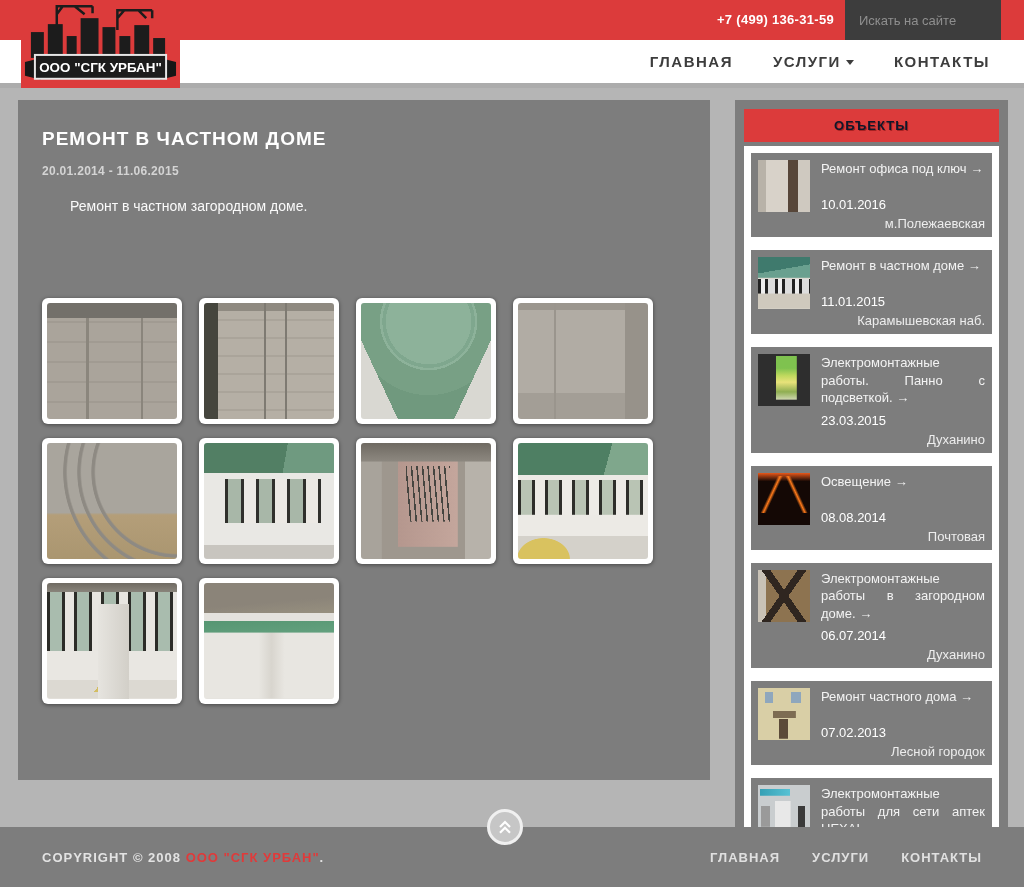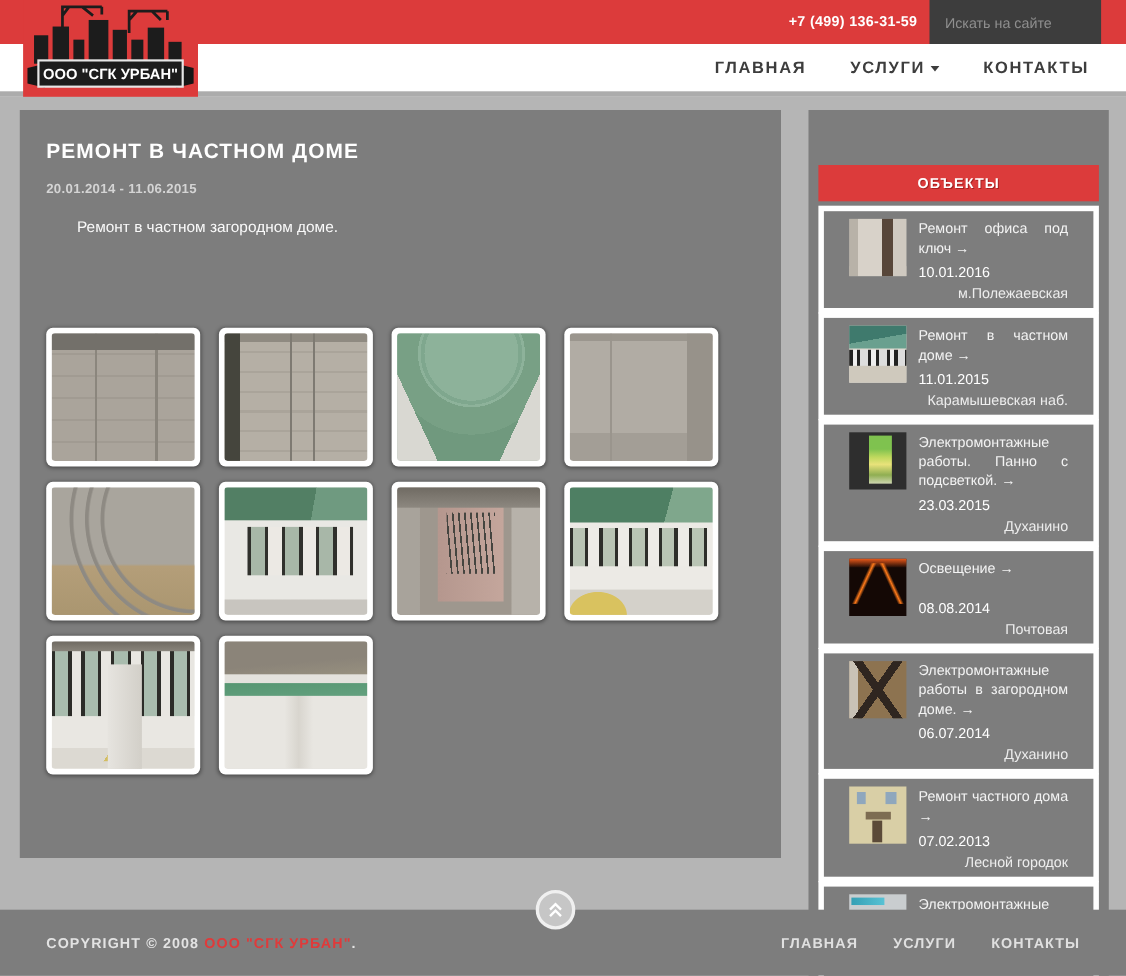--- a/index.html
+++ b/index.html
@@ -82,22 +82,22 @@
       background-position:0 0,52% 100%,0 14%,38% 92%,0 100%; }
   .g10 { background-color:#e4e2dd; background-image:
       linear-gradient(175deg,#8b8479 60%,#97907f),
       linear-gradient(176deg,#569672,#63a07e),
       linear-gradient(90deg,#e8e6e1 42%,#d8d5ce 52%,#e8e6e1 62%);
       background-size:100% 26%,100% 10%,100% 66%;
       background-position:0 0,0 36%,0 100%; }
 
   
   .sidebar { width:273px; margin-left:25px; background:#7d7d7d; padding:9px; }
-  .sb-header { height:33px; line-height:33px; background:#dc3b3b; text-align:center; color:#ffffff; font-size:13px; font-weight:bold; letter-spacing:1px; text-shadow:1px 1px 0 #a42222; margin-bottom:5px;margin-top:41px; }
-  .sb-item { border:5px solid #ffffff; padding:7px 23px 6px; margin-top:-1px; cursor:pointer; }
+  .sb-header { height:33px; line-height:33px; background:#dc3b3b; text-align:center; color:#0f172a; font-size:13px; font-weight:bold; letter-spacing:1px; text-shadow:1px 1px 0 #a42222; margin-bottom:5px; }
+  .sb-item { border:7px solid #ffffff; padding:7px 7px 6px; margin-top:-1px; cursor:pointer; }
   .sb-top { display:flex; }
   .sb-thumb { width:52px; height:52px; flex:0 0 52px; background-repeat:no-repeat; background-color:#999; }
   .sb-col { flex:1; margin-left:11px; display:flex; flex-direction:column; justify-content:space-between; min-height:52px; }
   .sb-title { font-size:13px; color:#f3f3f3; line-height:1.35; text-align:justify; }
   .sb-date { font-size:13px; color:#ffffff; margin-top:6px; }
   .sb-loc { font-size:13px; color:#ededed; margin-top:4px;text-align:right; }
 
   
   .s1 { background-image:linear-gradient(90deg,#b8b2a8 0 16%,#d8d2c9 16% 58%,#574639 58% 76%,#cfc9c0 76%),linear-gradient(#bdb7ae,#bdb7ae); background-size:100% 100%,100% 18%; background-position:0 0,0 100%; }
   .s2 { background-color:#ddd9d0; background-image:linear-gradient(170deg,#3f7a6d 55%,#6aa08f 55%),repeating-linear-gradient(90deg,#222 0 3px,#eee 3px 7px,#222 7px 10px,#ddd 10px 17px),linear-gradient(#cfc9bd,#cfc9bd); background-size:100% 40%,100% 28%,100% 32%; background-position:0 0,0 58%,0 100%; }

